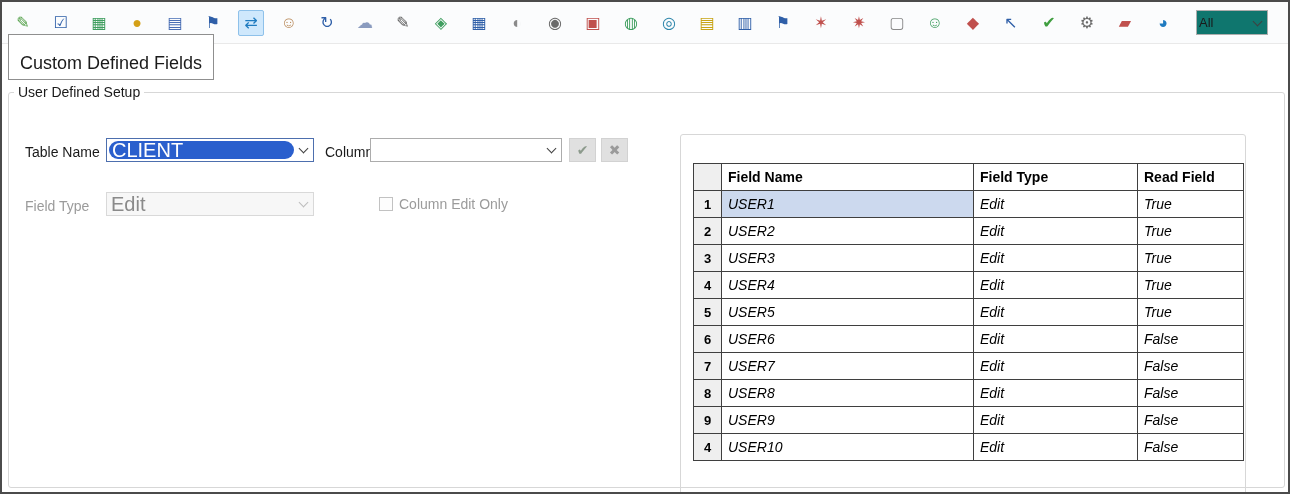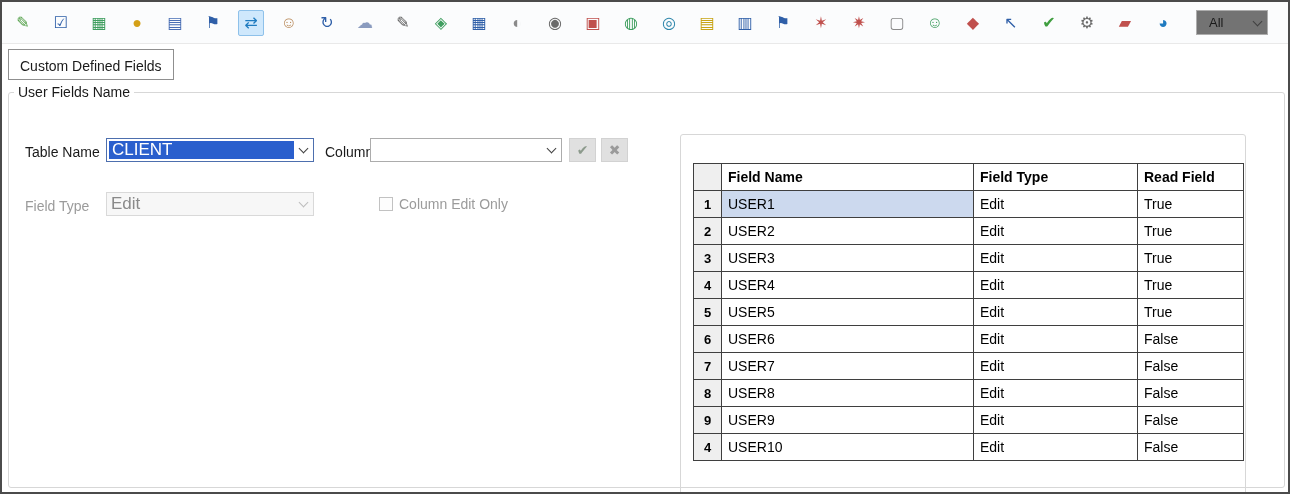--- a/index.html
+++ b/index.html
@@ -25,36 +25,36 @@
     width: 26px; height: 26px; margin-right: 12px;
     display:flex; align-items:center; justify-content:center;
     font-size: 16px; line-height: 1;
     border: 1px solid transparent; border-radius: 2px;
     cursor: default; user-select: none;
   }
   .tool-icon.selected { background:#cfe8fc; border-color:#8ec1ea; }
   .toolbar-filter {
     margin-left: auto; margin-right: 20px;
     width: 72px; height: 25px;
-    border: 1px solid #adadad; background:#737373;
+    border: 1px solid #adadad; background:#0f766e;
     display:flex; align-items:center;
     font-size: 13px; color:#1a1a1a;
-    padding-left: 12px;
+    padding-left: 2px;
   }
   .toolbar-filter .combo-btn { margin-left:auto; }
 
   
   .tabstrip {
     display:flex; align-items:flex-end;
     padding-left: 6px; height: 32px; margin-top: 4px;
   }
   .tab {
-    font-size: 14px; color:#1a1a1a; background:#ffffff;
+    font-size: 18px; color:#1a1a1a; background:#ffffff;
     border: 1px solid #8f8f8f;
-    padding: 8px 11px 5px 11px;
+    padding: 18px 11px 5px 11px;
     cursor: default; white-space: nowrap;
   }
   .tab + .tab { margin-left:-1px; }
   .tab.active { padding-top: 7px; padding-bottom: 6px; position:relative; z-index:2; border-color:#808080; }
 
   
   fieldset {
     position: absolute;
     border: 1px solid #d7d7d7; border-radius: 3px;
     background: transparent;
@@ -72,21 +72,21 @@
   
   .combo {
     position:absolute; height:24px; background:#ffffff;
     border: 1px solid #acacac;
     display:flex; align-items:stretch;
   }
   .combo.focused { border-color:#4d6fae; }
   .combo.disabled { background:#f7f7f7; border-color:#d9d9d9; }
   .combo-text {
     flex: 1; display:flex; align-items:center;
-    font-size: 17px; padding-left: 4px; overflow:hidden; white-space:nowrap;
+    font-size: 20px; padding-left: 4px; overflow:hidden; white-space:nowrap;border-radius:9px;
   }
   .combo-text.selection {
     margin: 2px 0 2px 2px;
     background:#2a5fcd; color:#ffffff; padding-left:3px;
   }
   .combo.disabled .combo-text { color:#8a8a8a; }
   .combo-btn {
     width: 19px; display:flex; align-items:center; justify-content:center;
   }
   .chev {
@@ -125,21 +125,21 @@
     border: 1px solid #3f3f3f;
     height: 27px; overflow:hidden; white-space:nowrap;
   }
   .grid-table th {
     font-weight: bold; text-align:left; padding-left:6px; background:#ffffff;
   }
   .grid-table th.corner { background:#efefef; }
   .grid-table td.rownum {
     background:#efefef; font-weight:bold; font-size:13px; text-align:center;
   }
-  .grid-table td.cell { padding-left:6px; background:#ffffff; }
+  .grid-table td.cell { padding-left:6px; background:#ffffff;font-style:italic; }
   .grid-table td.cell-selected { background:#ccd9ee; }
 </style>
 </head>
 <body>
 
 <div class="window">
 
   <div class="toolbar">
     <div class="toolbar-icons">
         <span class="tool-icon" style="color: rgb(74, 155, 63);">✎</span>
@@ -180,21 +180,21 @@
           <span class="chev"></span>
         </span>
     </div>
   </div>
 
   <div class="tabstrip">
     <div class="tab">Custom Defined Fields</div>
   </div>
 
   <fieldset class="main-group">
-    <legend>User Fields Name</legend>
+    <legend>User Defined Setup</legend>
 
     <span class="field-label" style="left:16px; top:44px;">Table Name</span>
 
     <div class="combo focused" style="left:97px; top:38px; width:208px;">
       <div class="combo-text selection">CLIENT</div>
       <div class="combo-btn">
           <span class="chev"></span>
         </div>
     </div>
 

